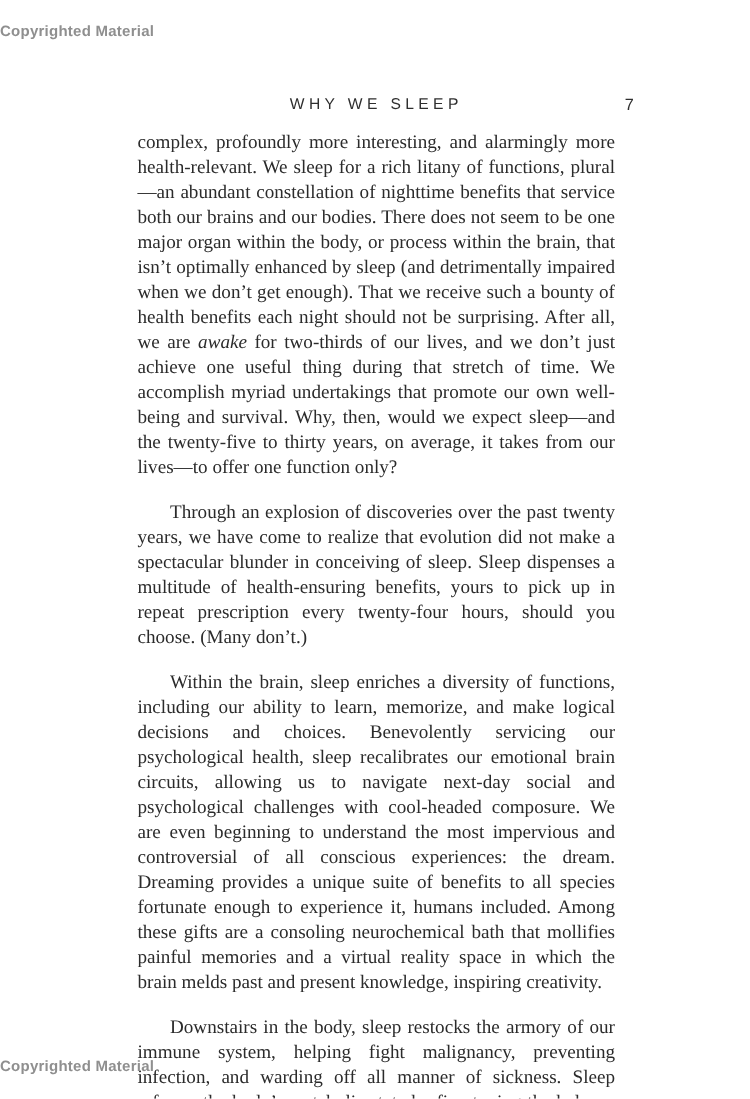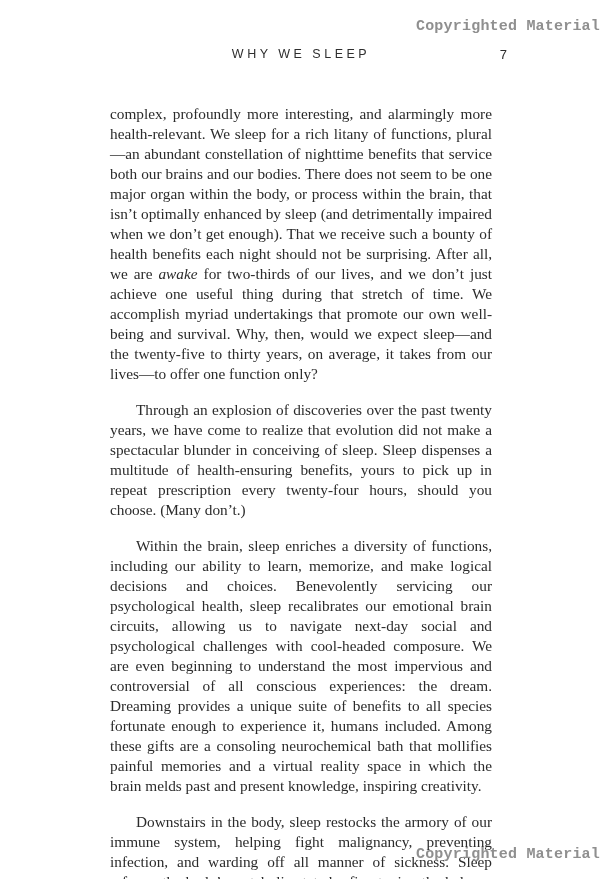--- a/index.html
+++ b/index.html
@@ -12,32 +12,32 @@
     width: 600px;
     height: 879px;
     background: #ffffff;
     overflow: hidden;
     font-family: "Liberation Serif", serif;
   }
   .notice {
     position: absolute;
     left: 0;
     width: 100%;
-    text-align: right;
-    font-family: Liberation Mono, monospace;
+    text-align: left;
+    font-family: Liberation Sans, sans-serif;
     font-weight: bold;
-    font-size: 15px;
+    font-size: 12px;
     color: #8f8f8f;
     letter-spacing: 0.2px;
   }
   .notice-top { top: 18px; }
   .notice-bottom { top: 846px; }
   .running-head {
     position: absolute;
-    top: 47px;
+    top: 76px;
     left: 94px;
     width: 414px;
     height: 18px;
   }
   .running-head .title {
     width: 100%;
     text-align: center;
     font-family: "Liberation Sans", sans-serif;
     font-size: 12.5px;
     font-weight: 500;

